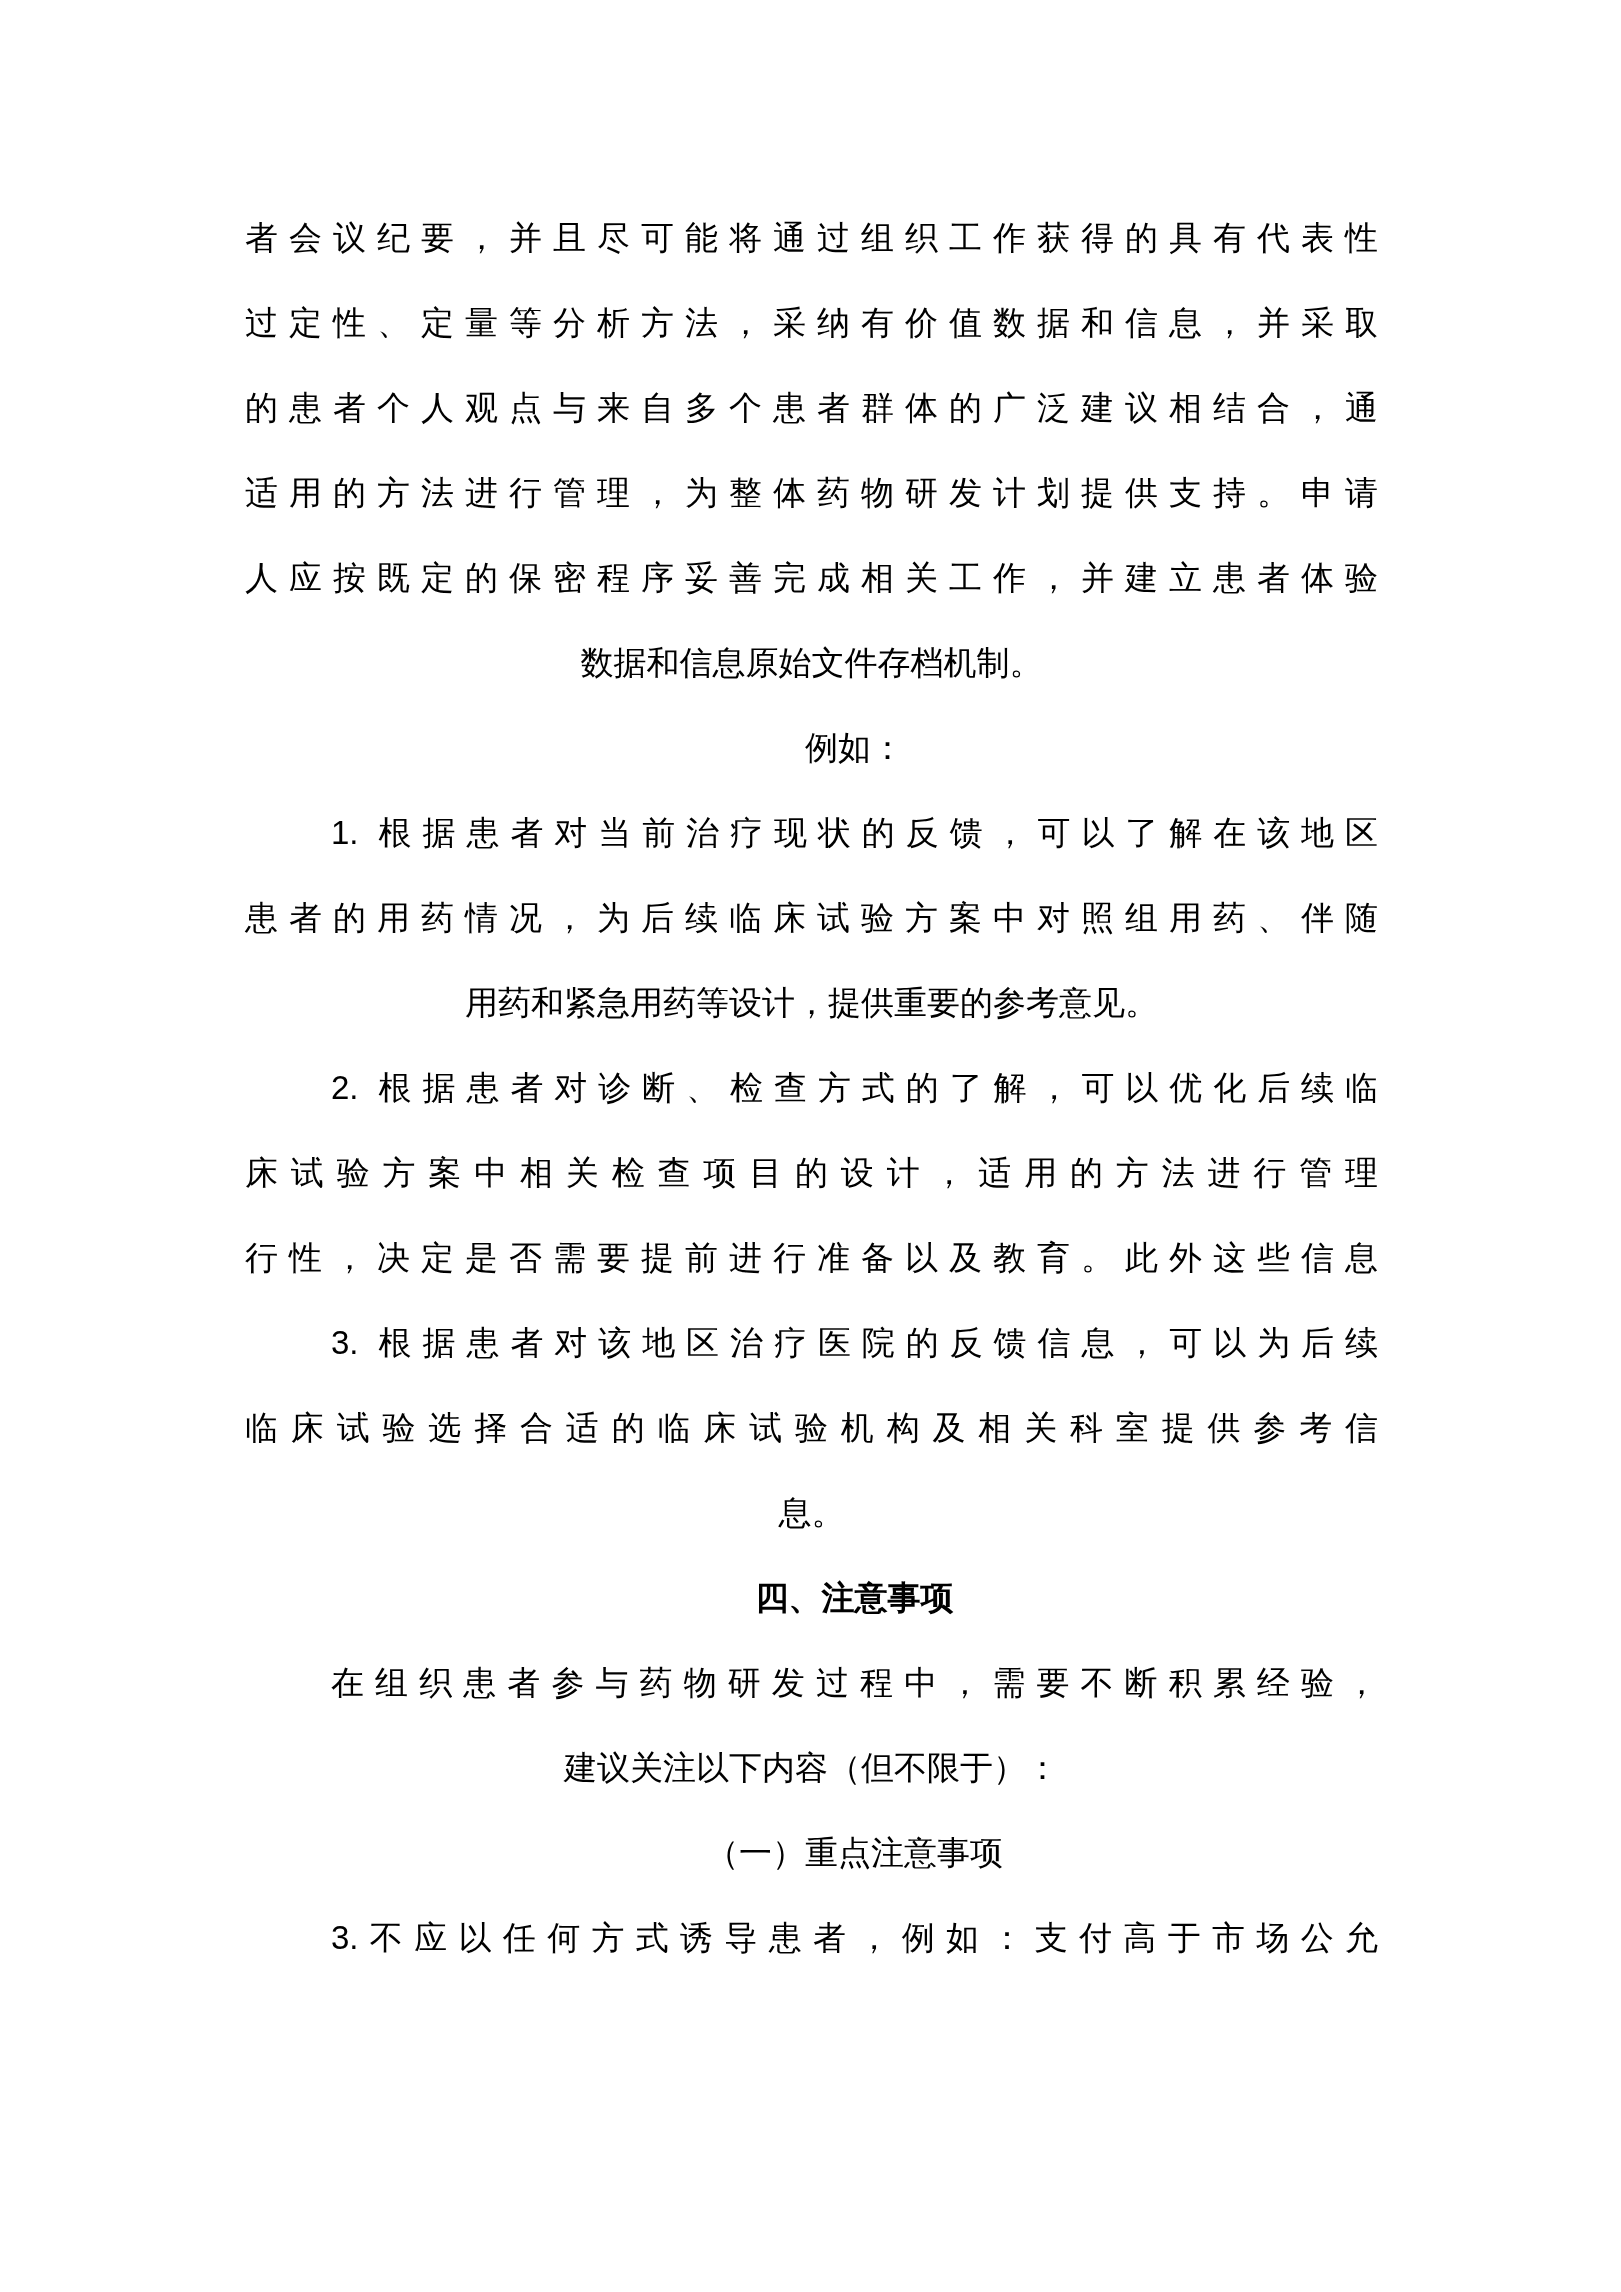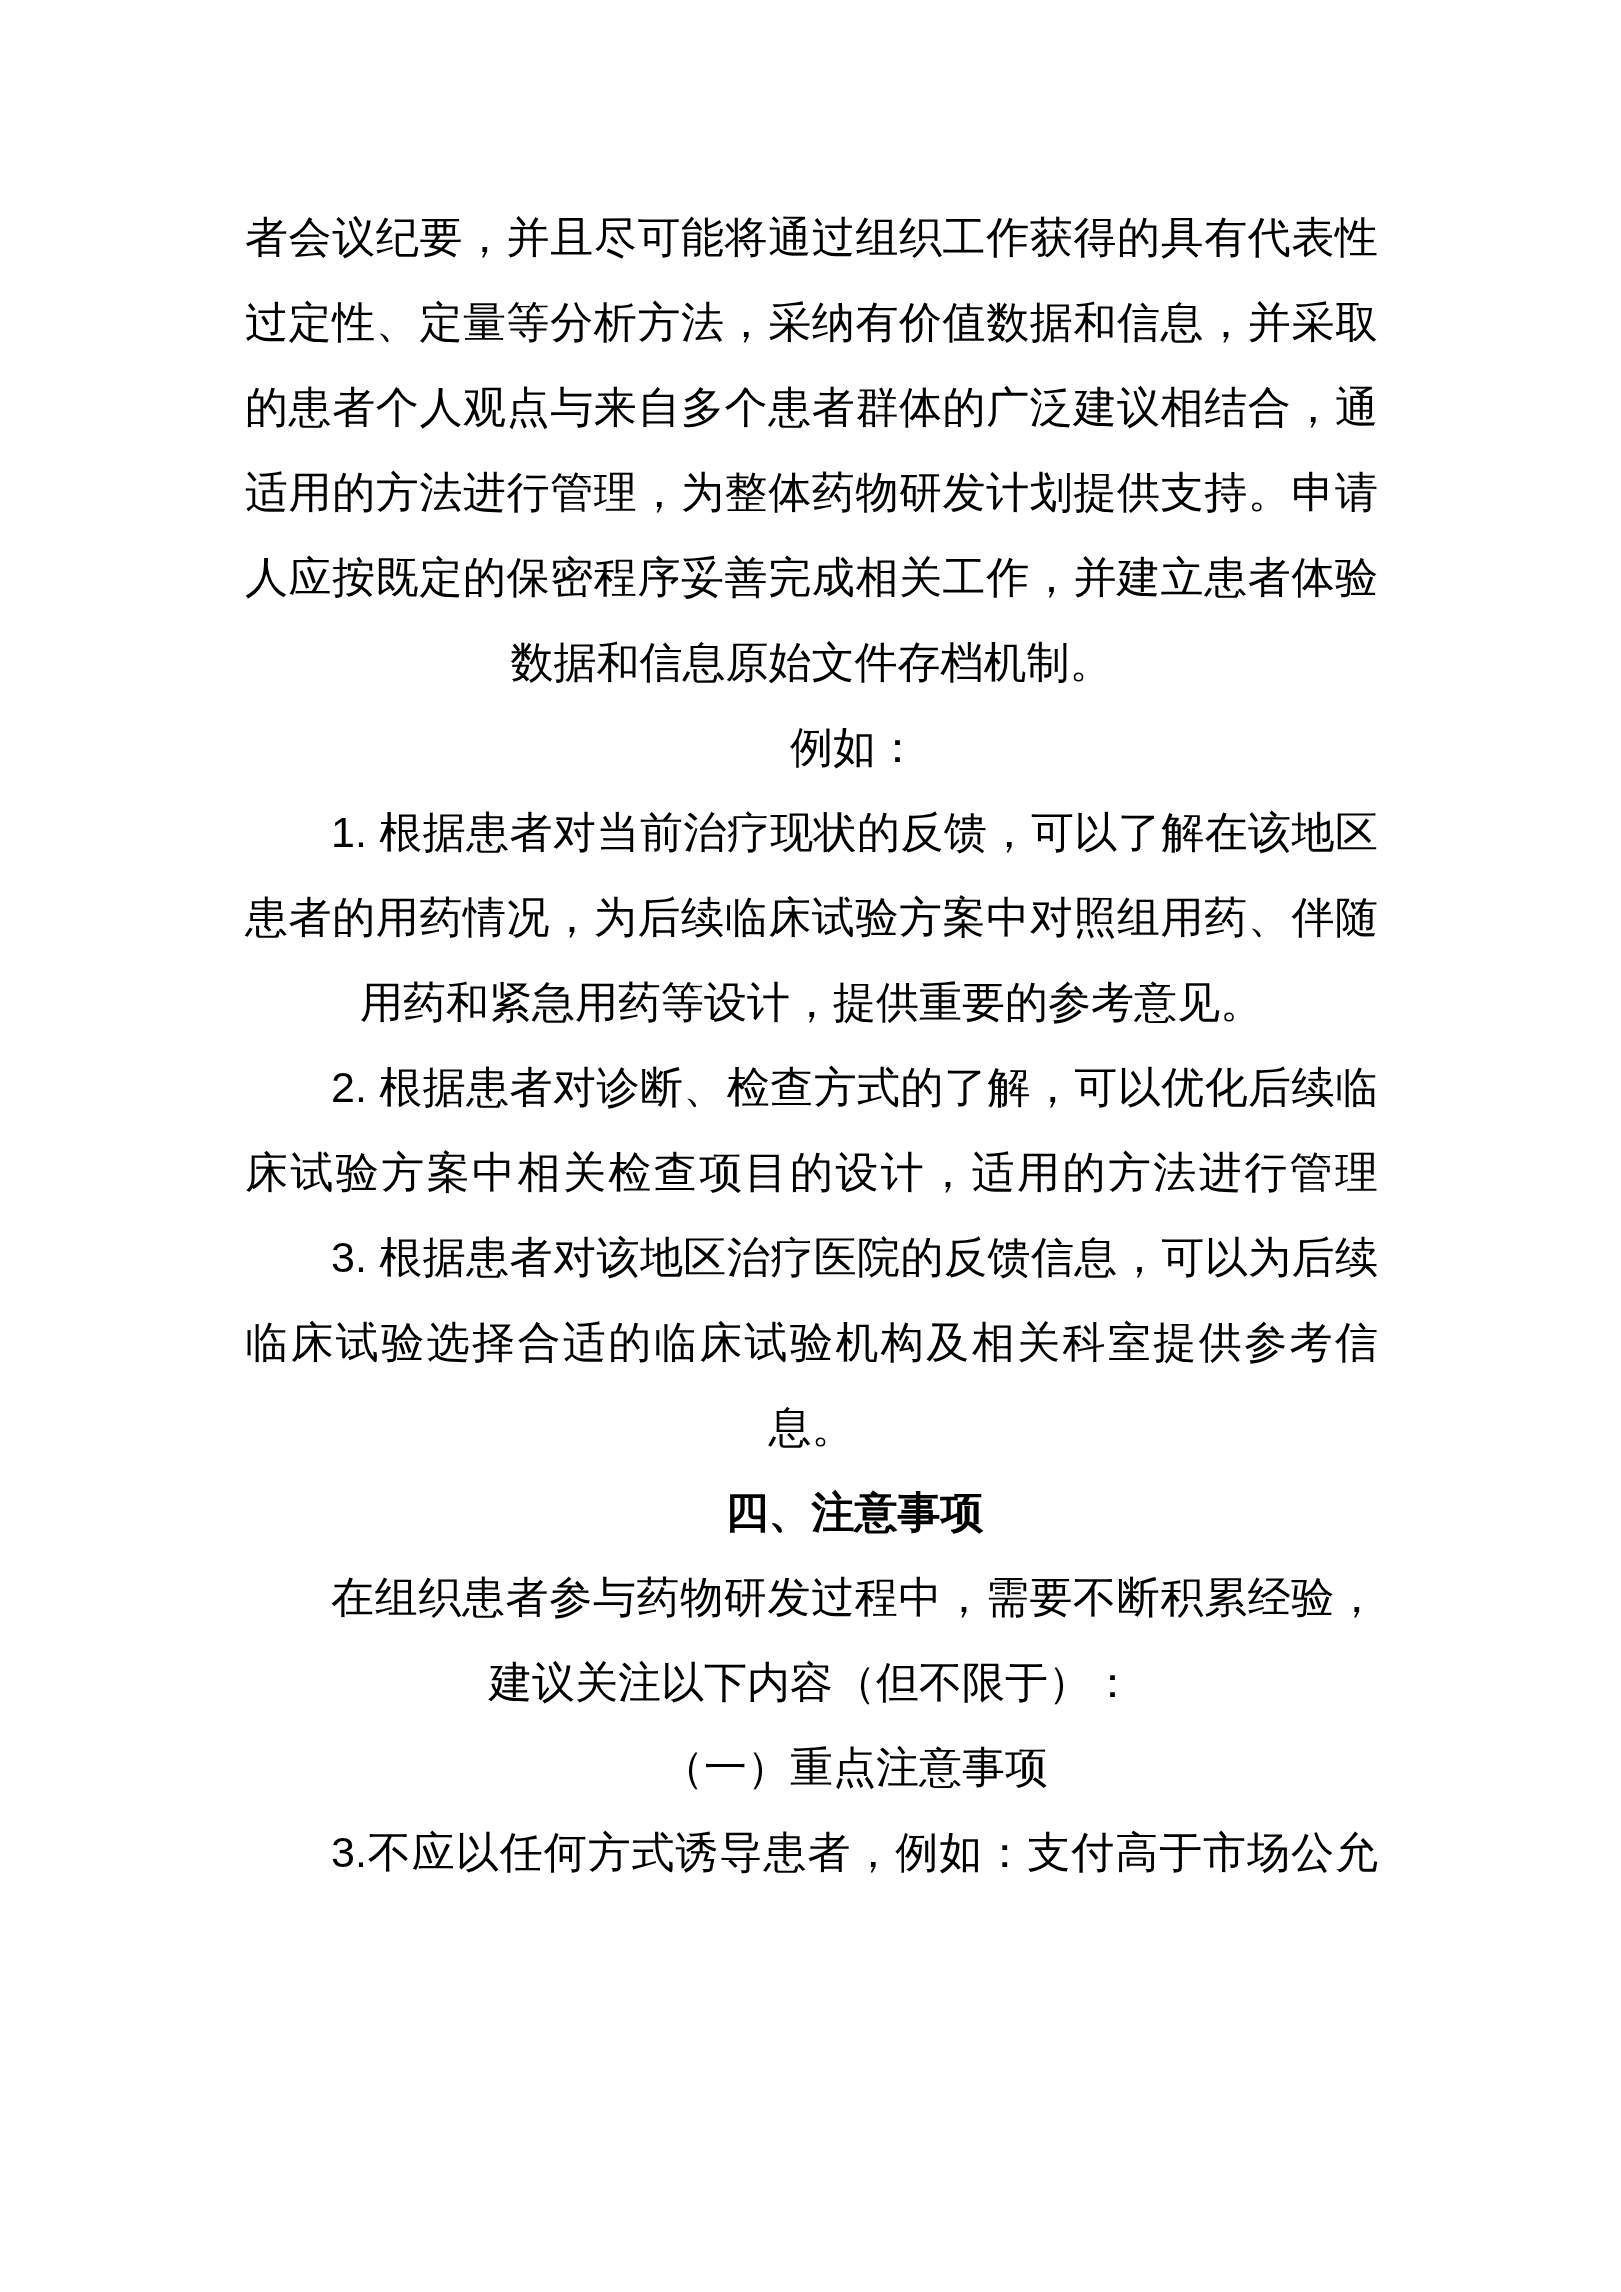--- a/index.html
+++ b/index.html
@@ -14,21 +14,21 @@
     background: #ffffff;
     overflow: hidden;
   }
   .doc-body {
     position: absolute;
     left: 245px;
     top: 195px;
     width: 1133px;
     color: #000000;
     font-family: "Liberation Sans", "DejaVu Sans", sans-serif;
-    font-size: 43px;
+    font-size: 33px;
     line-height: 85px;
     font-weight: normal;
   }
   .line {
     text-align: center;
     white-space: normal;
     letter-spacing: 0;
   }
   .line.fill {
     text-align: justify;
@@ -51,20 +51,21 @@
       <div class="line fill">的患者个人观点与来自多个患者群体的广泛建议相结合，通</div>
       <div class="line fill">适用的方法进行管理，为整体药物研发计划提供支持。申请</div>
       <div class="line fill">人应按既定的保密程序妥善完成相关工作，并建立患者体验</div>
       <div class="line">数据和信息原始文件存档机制。</div>
       <div class="line indent">例如：</div>
       <div class="line indent fill">1. 根据患者对当前治疗现状的反馈，可以了解在该地区</div>
       <div class="line fill">患者的用药情况，为后续临床试验方案中对照组用药、伴随</div>
       <div class="line">用药和紧急用药等设计，提供重要的参考意见。</div>
       <div class="line indent fill">2. 根据患者对诊断、检查方式的了解，可以优化后续临</div>
       <div class="line fill">床试验方案中相关检查项目的设计，适用的方法进行管理</div>
+      <div class="line fill">行性，决定是否需要提前进行准备以及教育。此外这些信息</div>
       <div class="line indent fill">3. 根据患者对该地区治疗医院的反馈信息，可以为后续</div>
       <div class="line fill">临床试验选择合适的临床试验机构及相关科室提供参考信</div>
       <div class="line">息。</div>
       <div class="line indent bold">四、注意事项</div>
       <div class="line indent fill">在组织患者参与药物研发过程中，需要不断积累经验，</div>
       <div class="line">建议关注以下内容（但不限于）：</div>
       <div class="line indent">（一）重点注意事项</div>
       <div class="line indent fill">3.不应以任何方式诱导患者，例如：支付高于市场公允</div>
     </div>
 </div>

